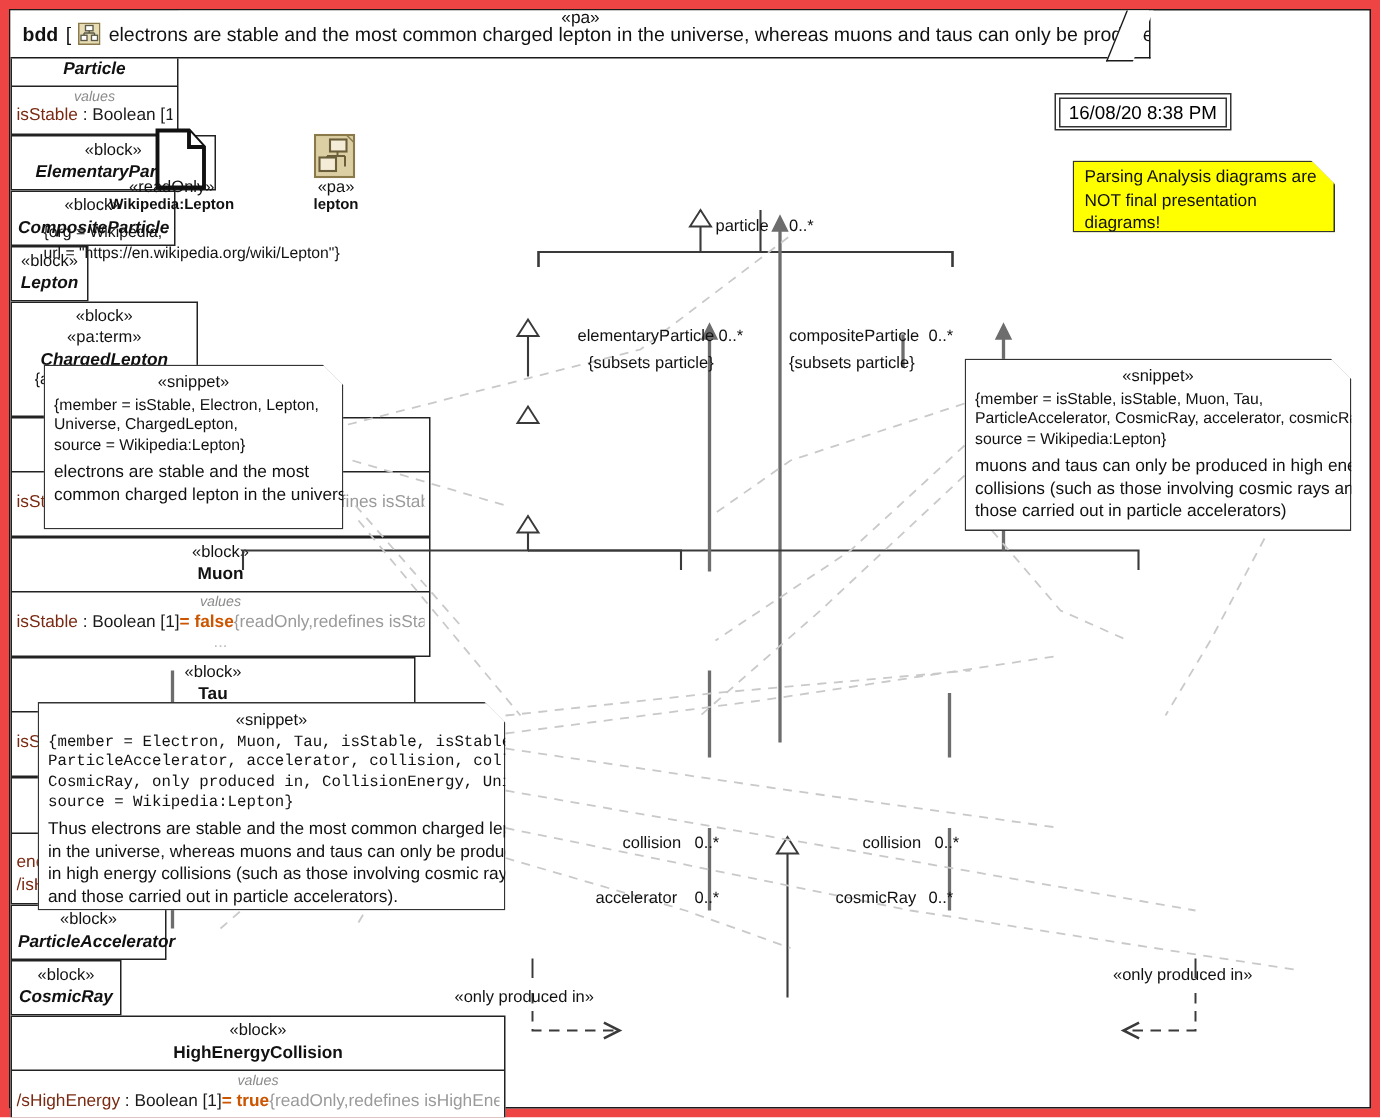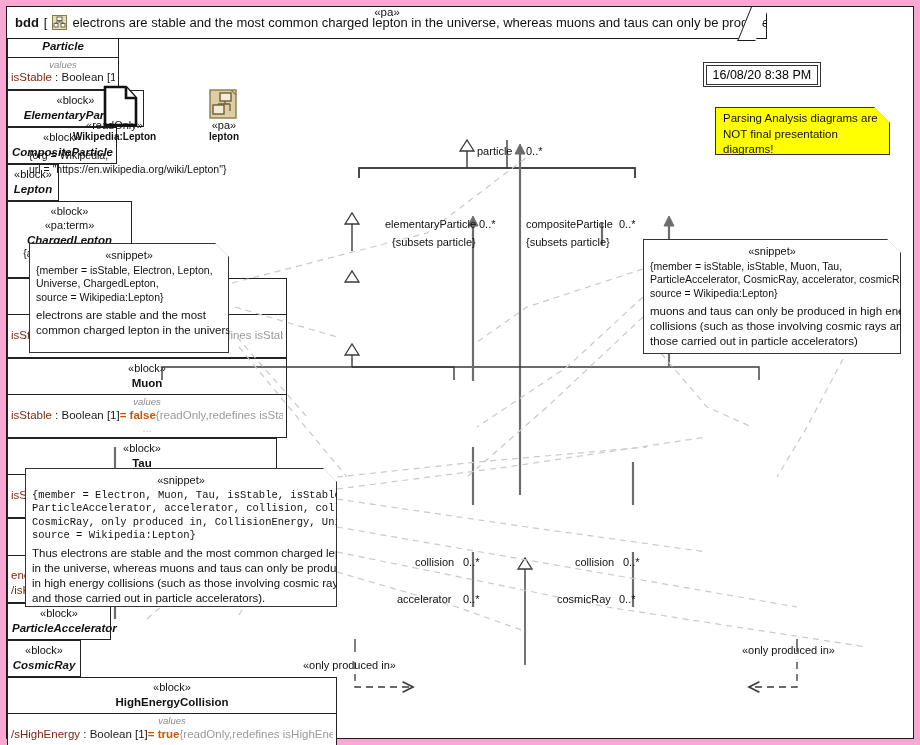--- a/index.html
+++ b/index.html
@@ -5,21 +5,21 @@
   * { box-sizing: border-box; }
   html, body { margin:0; padding:0; background:#ffffff; }
   body {
     font-family: "Liberation Sans", sans-serif;
     -webkit-font-smoothing: antialiased;
   }
   #page {
     position: relative;
     width: 920px;
     height: 745px;
-    background: #f9a8d4;
+    background: #ef4444;
     overflow: hidden;
   }
 
   
   #frame {
     position:absolute; left:6px; top:6px; width:908px; height:733px;
     border:1.5px solid #1a1a1a; background:#fff;
   }
   #frame-header {
     position:absolute; left:0; top:0; height:32px; width:760px;

